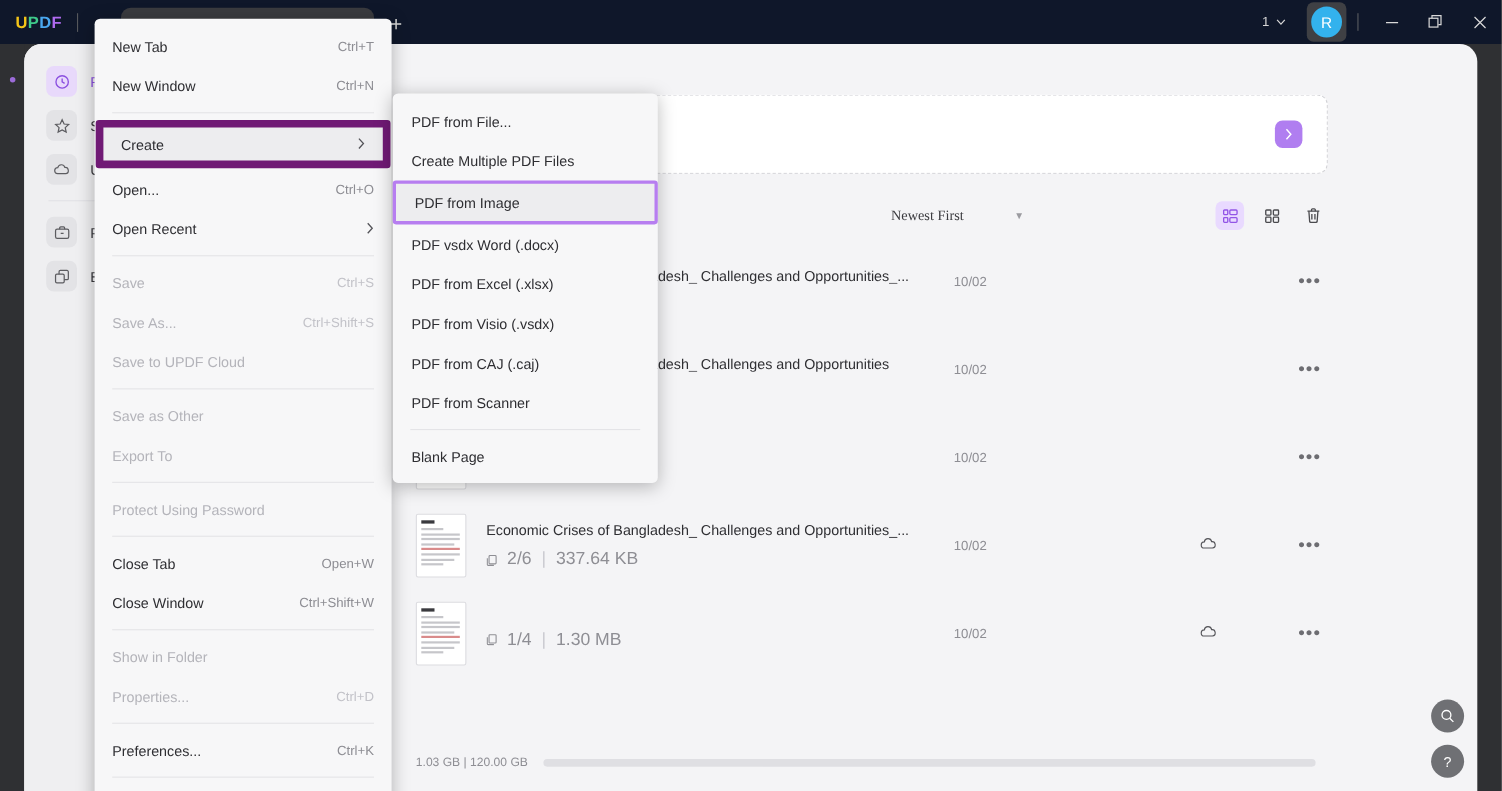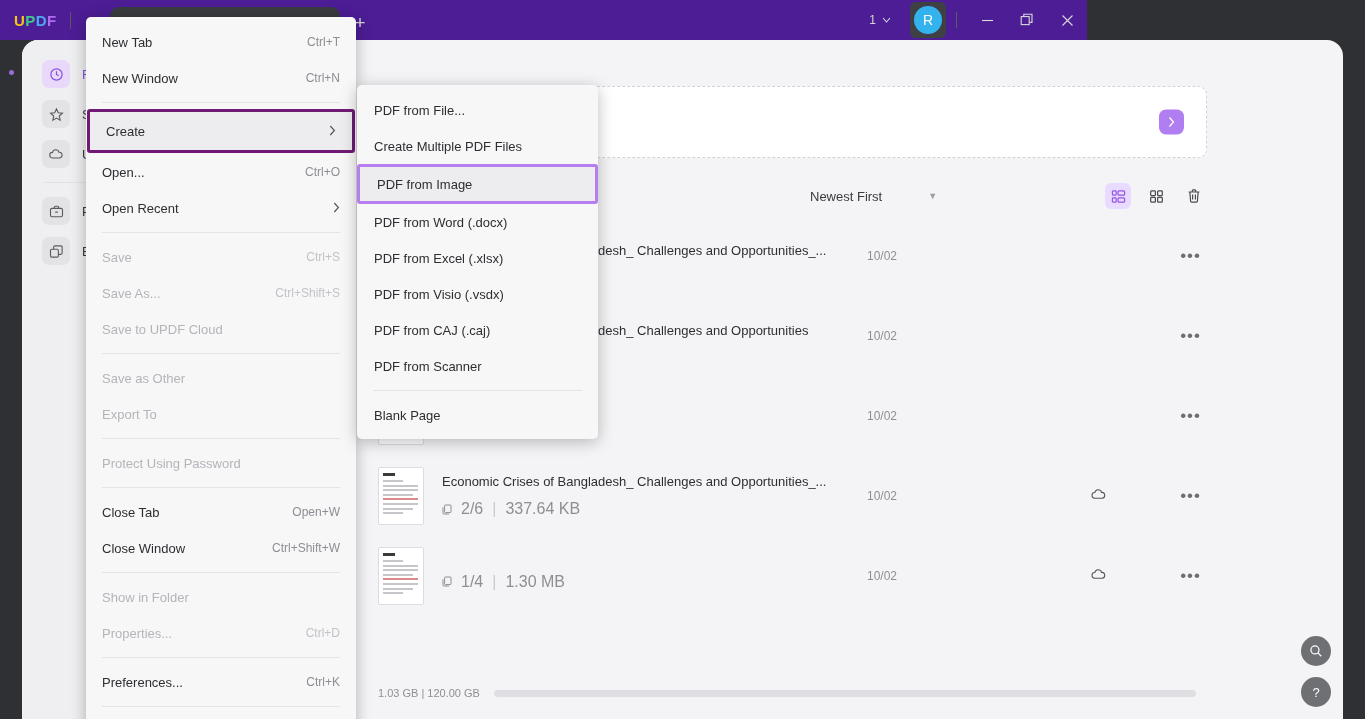--- a/index.html
+++ b/index.html
@@ -6,22 +6,22 @@
   html, body {
     width: 1365px; height: 719px;
     overflow: hidden;
     font-family: "Liberation Sans", sans-serif;
     background: #2f3033;
   }
   #app { position: relative; width: 1365px; height: 719px; background: #2f3033; }
 
   
   .titlebar {
-    position: absolute; top: 0; left: 0; width: 1087px; height: 40px;
-    background: #4c1d95; display: flex; align-items: center;
+    position: absolute; top: 0; left: 0; width: 1365px; height: 40px;
+    background: #0f172a; display: flex; align-items: center;
   }
   .logo {
     margin-left: 14px; font-size: 15px; font-weight: bold; letter-spacing: .4px;
   }
   .logo span:nth-child(1){ color:#f5c518; }
   .logo span:nth-child(2){ color:#3ec98a; }
   .logo span:nth-child(3){ color:#4aa8f0; }
   .logo span:nth-child(4){ color:#b06bf0; }
   .logo-divider { width:1px; height:17px; background:#56585c; margin-left:14px; }
 
@@ -99,21 +99,21 @@
     position:absolute; left:26px; top:50%; transform:translateY(-50%);
     font-size:12px; color:#8b8b90; white-space:nowrap;
   }
   .dropzone-btn {
     position:absolute; right:22px; top:50%; transform:translateY(-50%);
     width:25px;height:25px;border-radius:7px;background:#b07ef0;color:#fff;
     display:flex;align-items:center;justify-content:center;font-size:13px;cursor:pointer;
   }
 
   .listbar {
-    position:absolute; left:23px; top:138px; width:829px; height:36px; display:flex; align-items:center;
+    position:absolute; left:23px; top:138px; width:829px; height:36px; display:flex; align-items:center;font-family:Liberation Serif, serif;
   }
   .sort {
     position:absolute; left:432px; display:flex; align-items:center; gap:46px;
     font-size:13px; color:#3b3b3f; cursor:pointer;
   }
   .sort .caret { color:#9b9ba0; font-size:9px; }
   .viewbtns { position:absolute; right:0; display:flex; align-items:center; gap:12px; }
   .vbtn { width:26px;height:26px;border-radius:6px;display:flex;align-items:center;
       justify-content:center;cursor:pointer;color:#4a4a4e;}
   .vbtn.active { background:#e9daff; color:#9255e6; }
@@ -163,21 +163,21 @@
   .mi {
     height:36px; display:flex; align-items:center; padding:0 16px;
     font-size:13px; color:#2e2e32; cursor:pointer; position:relative;
   }
   .mi .lbl { flex:1; }
   .mi .acc { font-size:12px; color:#8d8d93; }
   .mi .arrow { color:#55555a; font-size:13px; }
   .mi.disabled { color:#b4b4ba; cursor:default; }
   .mi.disabled .acc { color:#c2c2c8; }
   .mi.hl {
-    background:#ededef; border:3px solid #701a75; border-radius:3px;
+    background:#ededef; border:7px solid #701a75; border-radius:3px;
     height:44px; margin:1px 1px;
   }
   .msep { height:1px; background:#e4e4e7; margin:6px 16px; }
 
   
   .submenu {
     position:absolute; left:357px; top:85px; width:241px; background:#f7f7f8;
     border-radius:5px; box-shadow:0 3px 16px rgba(0,0,0,.26); padding:7px 0 6px 0;
     z-index:50;
   }
@@ -574,21 +574,21 @@
       <div class="si">
         <span>PDF from File...</span>
       </div>
       <div class="si">
         <span>Create Multiple PDF Files</span>
       </div>
       <div class="si hl">
         <span>PDF from Image</span>
       </div>
       <div class="si">
-        <span>PDF from Word (.docx)</span>
+        <span>PDF vsdx Word (.docx)</span>
       </div>
       <div class="si">
         <span>PDF from Excel (.xlsx)</span>
       </div>
       <div class="si">
         <span>PDF from Visio (.vsdx)</span>
       </div>
       <div class="si">
         <span>PDF from CAJ (.caj)</span>
       </div>

